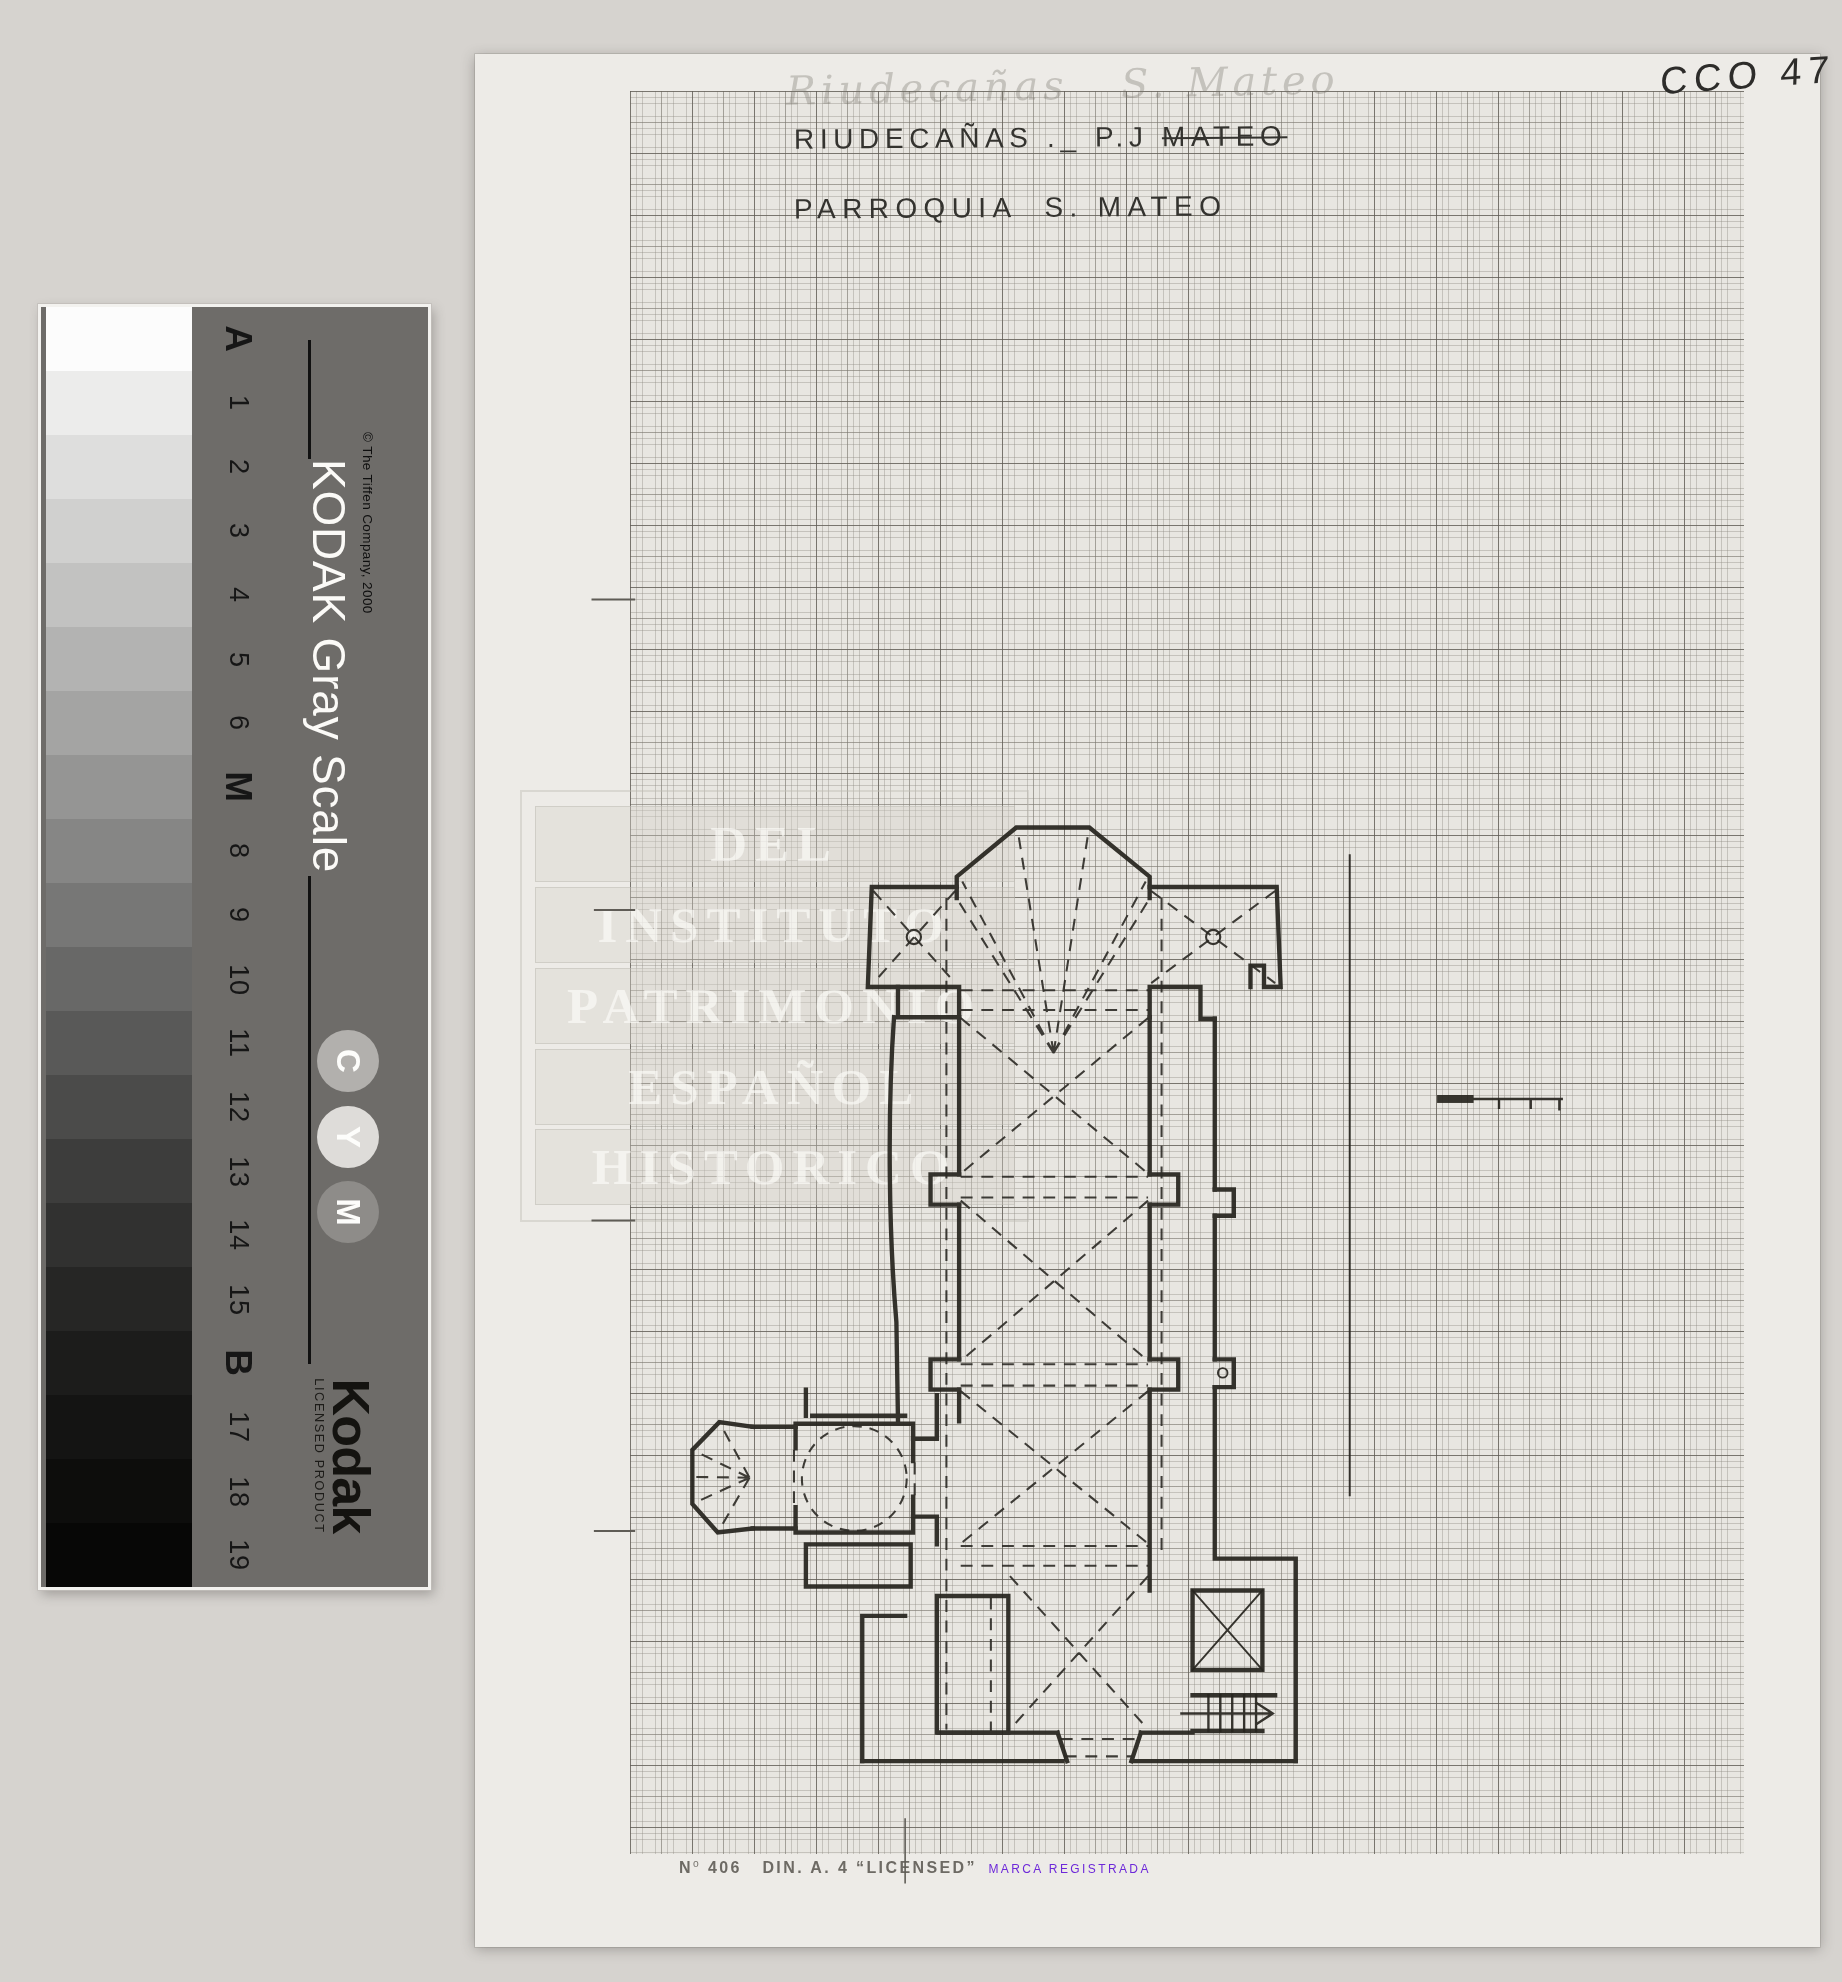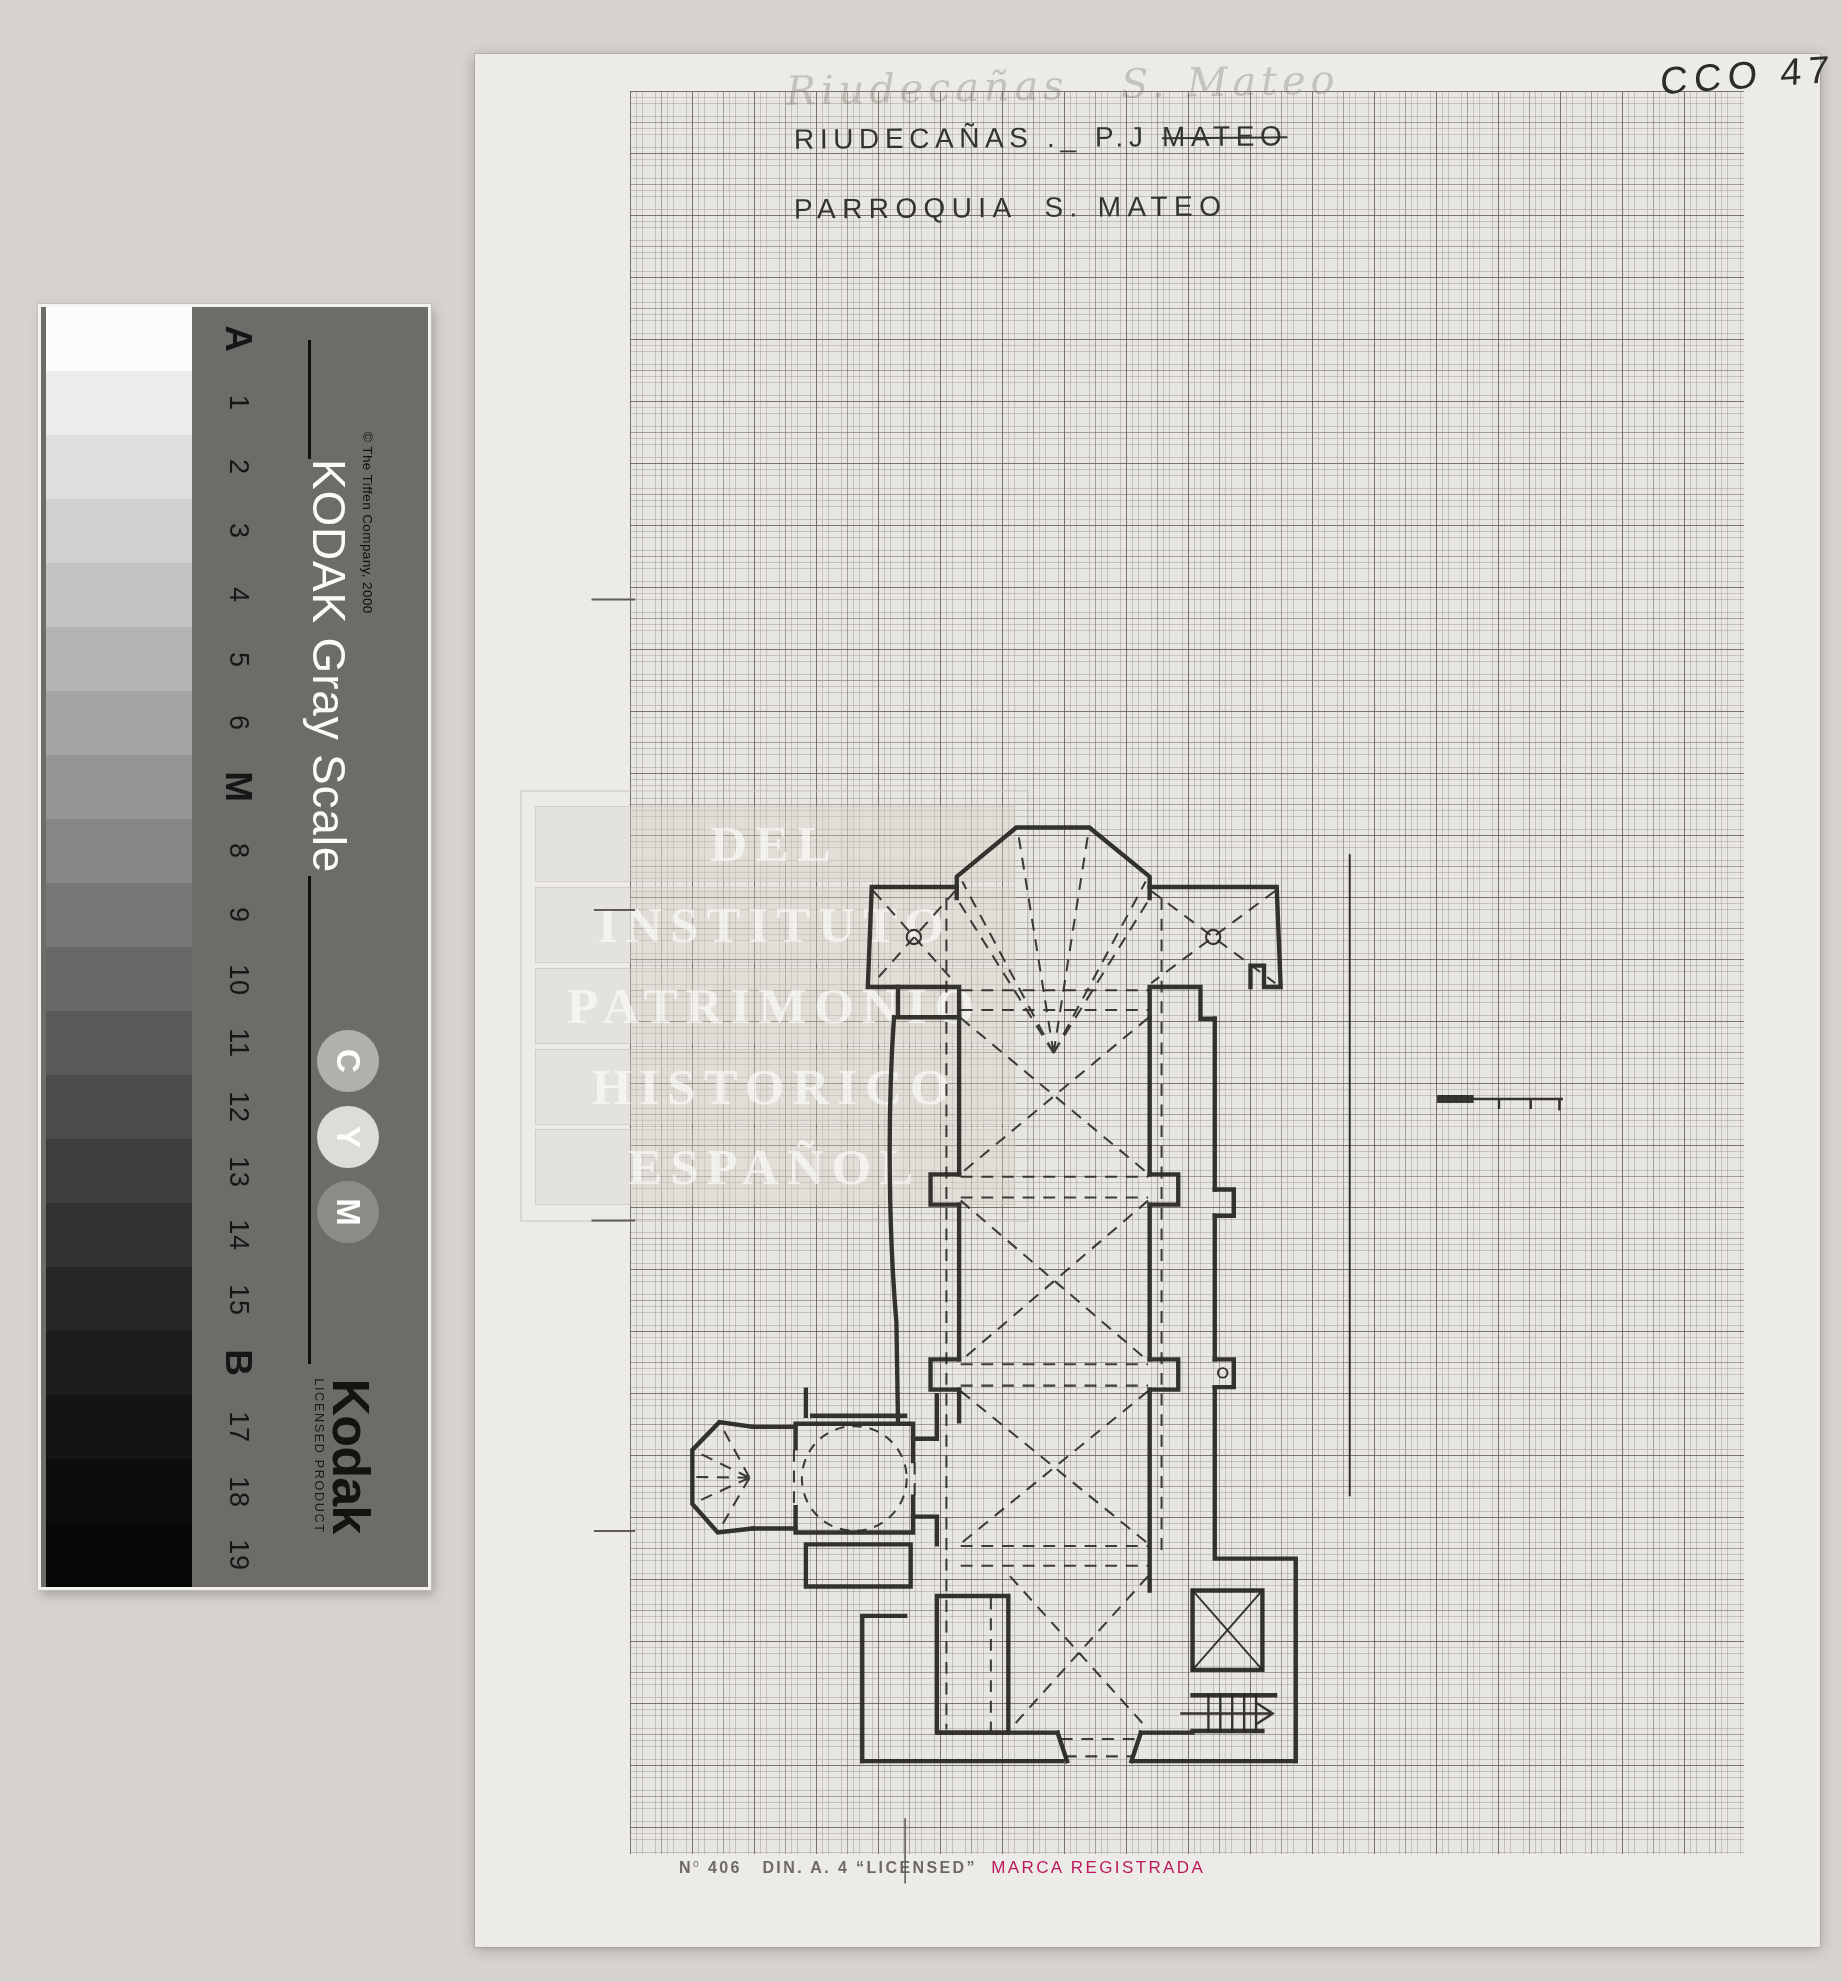--- a/index.html
+++ b/index.html
@@ -48,21 +48,21 @@
 
   .stamp{position:absolute;left:45px;top:736px;width:480px;padding:9.5px 12.7px;opacity:.78;
          border:2.4px solid rgba(190,187,179,.55);}
   .stamp-row{border:1.6px solid rgba(184,181,173,.6);background:rgba(215,212,204,.5);margin:4.8px 0;
          text-align:center;font-family:"Liberation Serif",serif;font-weight:bold;font-size:51px;
          letter-spacing:8px;color:rgba(247,246,242,.97);padding:8px 0;}
 
   .footer{position:absolute;left:204px;top:1804px;color:#77746e;font-size:16px;letter-spacing:2.4px;white-space:pre;}
   .footer sup{font-size:10.3px;}
   .footer .fbold{font-weight:bold;color:#6d6a64;}
-  .footer .flight{font-size:17px;letter-spacing:2.4px;color:#be185d;}
+  .footer .flight{font-size:12px;letter-spacing:2.4px;color:#6d28d9;}
 
   
   svg.plan{position:absolute;inset:0;pointer-events:none;}
 </style>
 </head>
 <body>
 
 <div class="page">
 
   <div class="strip">
@@ -139,22 +139,22 @@
     <div class="faint-note">Riudecañas   S. Mateo</div>
     <div class="corner-code">CCO 47</div>
 
     <div class="title-block"><span>RIUDECAÑAS ._ P.J </span><span class="struck">MATEO</span></div>
     <div class="title-line2">PARROQUIA  S. MATEO</div>
 
     <div class="stamp">
       <div class="stamp-row">DEL</div>
       <div class="stamp-row">INSTITUTO</div>
       <div class="stamp-row">PATRIMONIO</div>
+      <div class="stamp-row">ESPAÑOL</div>
       <div class="stamp-row">HISTORICO</div>
-      <div class="stamp-row">ESPAÑOL</div>
     </div>
 
     <div class="footer"><span class="fbold">N</span><sup>o</sup><span class="fbold"> 406   </span><span class="fbold">DIN. A. 4 </span><span class="fbold">“LICENSED”</span><span class="flight">  MARCA REGISTRADA</span></div>
   </div>
 
   <svg class="plan" viewBox="0 0 2320 2496" width="1842" height="1982">
 
     <g fill="none" stroke="#27251f" stroke-width="5.5" stroke-linecap="square" opacity=".93">
       <path d="M1205 1131 V1104 L1280 1042 H1372 L1448 1104 V1131"></path>
       <path d="M1205 1117 H1098 L1093 1243 H1131"></path>

